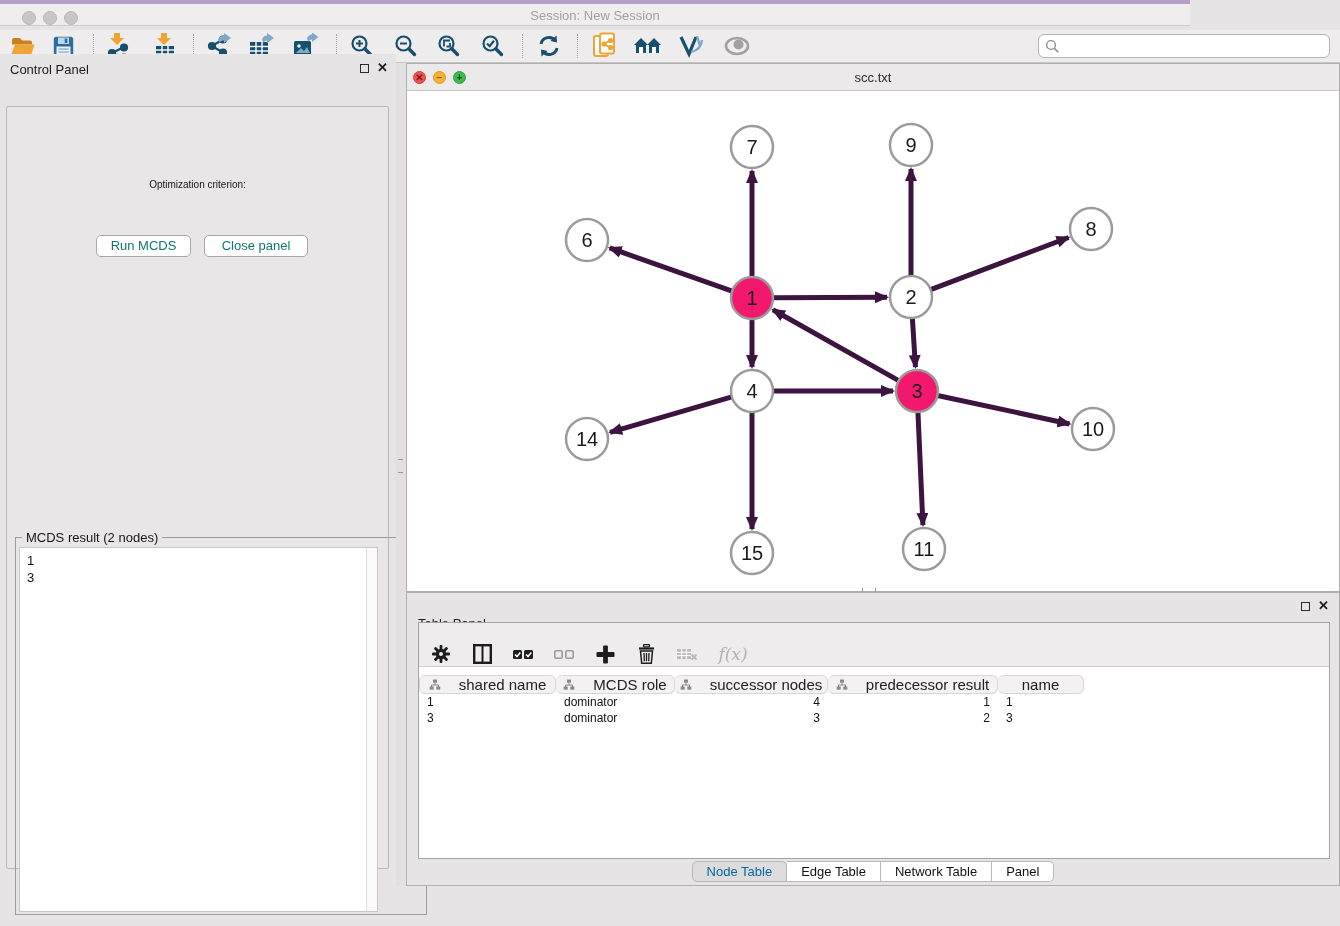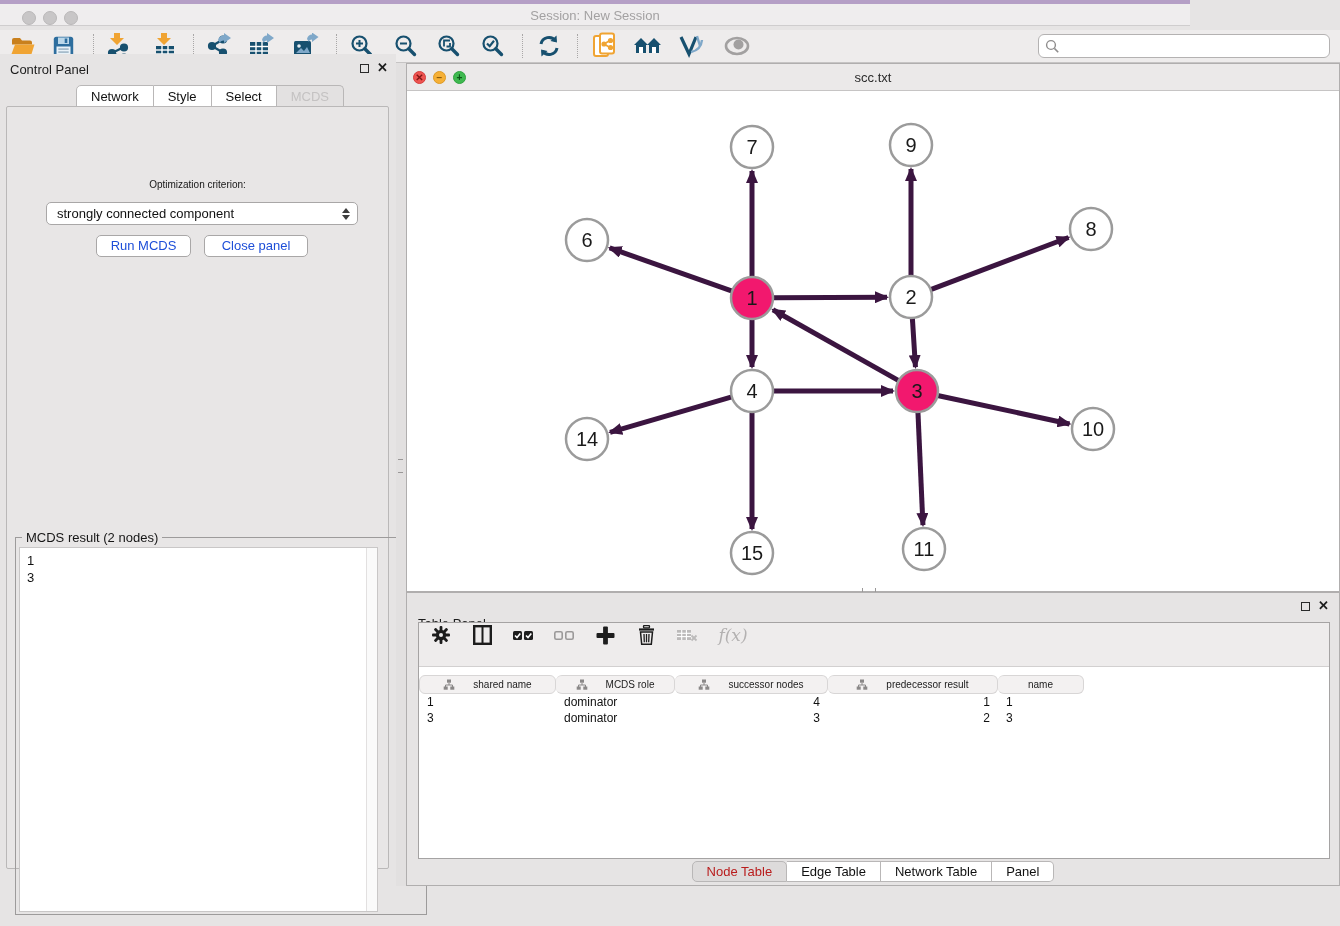--- a/index.html
+++ b/index.html
@@ -28,21 +28,21 @@
   .cp-tabs { position:absolute; left:76px; top:31px; display:flex; }
   .tab { height:22px; padding:0 14px; font-size:13px; line-height:21px; background:#ffffff; border:1px solid #b9b7b7; border-left:none; color:#111; }
   .tab:first-child { border-left:1px solid #b9b7b7; border-top-left-radius:5px; }
   .tab.active { background:#e3e1e1; color:#c4c2c2; border-top-right-radius:5px; border-bottom-color:#e3e1e1; }
   .cp-body { position:absolute; left:6px; top:52px; width:383px; height:763px; background:#e8e6e6; border:1px solid #bab8b8; border-radius:2px; }
   .opt-label { position:absolute; left:0; width:100%; top:72px; text-align:center; font-size:10px; color:#161616; }
   .combo { position:absolute; left:39px; top:95px; width:312px; height:23px; background:#ffffff; border:1px solid #a9a7a7; border-radius:5px; font-size:13px; color:#111; line-height:21px; padding-left:10px; }
   .combo .stepper { position:absolute; right:5px; top:3px; width:12px; height:16px; display:flex; flex-direction:column; align-items:center; justify-content:center; gap:2px; }
   .stepper .up { width:0; height:0; border-left:4px solid transparent; border-right:4px solid transparent; border-bottom:5px solid #3d3d3d; }
   .stepper .down { width:0; height:0; border-left:4px solid transparent; border-right:4px solid transparent; border-top:5px solid #3d3d3d; }
-  .btn { position:absolute; height:22px; background:#ffffff; border:1px solid #a9a7a7; border-radius:5px; font-size:13px; color:#1d4ed8; text-align:center; line-height:20px; }
+  .btn { position:absolute; height:22px; background:#ffffff; border:1px solid #a9a7a7; border-radius:5px; font-size:13px; color:#0f766e; text-align:center; line-height:20px; }
   .btn-run { left:89px; top:128px; width:95px; }
   .btn-close { left:197px; top:128px; width:104px; }
   .fieldset { position:absolute; left:8px; top:430px; width:412px; height:378px; border:1px solid #9d9b9b; }
   .fieldset .legend { position:absolute; left:6px; top:-8px; background:#e8e6e6; padding:0 4px; font-size:13px; color:#161616; }
   .result-area { position:absolute; left:3px; top:9px; width:359px; height:365px; background:#ffffff; border:1px solid #c9c7c7; }
   .result-text { position:absolute; left:7px; top:4px; font-size:13px; line-height:17px; color:#111; white-space:pre; font-family:"Liberation Sans", sans-serif; }
   .result-scroll { position:absolute; right:0; top:0; width:11px; height:100%; background:#fafafa; border-left:1px solid #e2e0e0; }
 
   
   .vsplit { position:absolute; left:396px; top:63px; width:10px; height:823px; background:#e2e0e0; }
@@ -56,34 +56,34 @@
   .mac-dot { position:absolute; top:7px; width:13px; height:13px; border-radius:50%; font-size:10px; font-weight:bold; text-align:center; line-height:12px; }
   .dot-close { left:6px; background:#ee5350; border:1px solid #d43e3c; color:#7e1513; }
   .dot-min { left:26px; background:#f6b036; border:1px solid #dd9a25; color:#85570a; }
   .dot-max { left:46px; background:#3fb950; border:1px solid #2ea33f; color:#0c5717; }
   .canvas { position:absolute; left:0; top:27px; width:932px; height:500px; background:#ffffff; }
 
   
   .tpanel { position:absolute; left:406px; top:592px; width:934px; height:294px; background:#e6e4e4; border:1px solid #b0aeae; }
   .tp-head { position:absolute; left:11px; top:23px; font-size:13px; color:#1c1c1c; }
   .tp-box { position:absolute; left:11px; top:29px; width:912px; height:237px; background:#ffffff; border:1px solid #a5a3a3; }
-  .tp-toolbar { position:absolute; left:0; top:0; width:100%; height:44px; background:#eeecec; border-bottom:1px solid #d2d0d0; display:flex; align-items:flex-start; padding-left:10px; gap:17px; }
+  .tp-toolbar { position:absolute; left:0; top:0; width:100%; height:44px; background:#eeecec; border-bottom:1px solid #d2d0d0; display:flex; align-items:flex-end; padding-left:10px; gap:17px; }
   .tp-tool { width:24px; height:24px; display:flex; align-items:center; justify-content:center; }
   .fx { font-family:"DejaVu Serif", serif; font-style:italic; font-size:17px; color:#b3b1b1; }
   .tgrid { position:absolute; left:0; top:52px; width:100%; }
   .thead-row { display:flex; height:19px; }
-  .th { background:#f3f1f1; border:1px solid #d8d6d6; border-left:none; display:flex; align-items:center; justify-content:center; gap:18px; font-size:10px; color:#222; border-radius:6px; }
+  .th { background:#f3f1f1; border:1px solid #d8d6d6; border-left:none; display:flex; align-items:center; justify-content:center; gap:18px; font-size:15px; color:#222; border-radius:6px; }
   .th:first-child { border-left:1px solid #d8d6d6; }
   .trow { display:flex; height:16px; }
   .td { font-size:12px; color:#111; line-height:16px; padding:0 8px; overflow:hidden; }
   .tp-tabs { position:absolute; left:0; bottom:3px; width:100%; display:flex; justify-content:center; }
   .tp-tabs .tab { height:21px; line-height:20px; }
   .tp-tabs .tab.first { border-left:1px solid #b9b7b7; border-top-left-radius:5px; border-bottom-left-radius:5px; }
   .tp-tabs .tab.last { border-top-right-radius:5px; border-bottom-right-radius:5px; }
-  .tp-tabs .tab.active { background:#dddbdb; color:#b91c1c; border-bottom-color:#b9b7b7; }
+  .tp-tabs .tab.active { background:#dddbdb; color:#0369a1; border-bottom-color:#b9b7b7; }
 
   
   .statusbar { position:absolute; left:0; top:886px; width:1340px; height:40px; background:#ebe9e9; border-top:1px solid #c9c7c7; }
   .status-left-btn { position:absolute; left:11px; top:9px; width:27px; height:26px; background:#fbfbfb; border:1px solid #b1afaf; display:flex; align-items:center; justify-content:center; }
   .memory-btn { position:absolute; right:9px; top:10px; height:25px; padding:0 10px 0 8px; background:#fbfbfb; border:1px solid #b1afaf; border-radius:3px; display:flex; align-items:center; gap:6px; font-size:13px; color:#111; }
   .memdot { width:13px; height:13px; border-radius:50%; background:#26a938; }
 </style>
 </head>
 <body>
 
@@ -253,35 +253,22 @@
       <input type="text" placeholder="" style="">
     </div>
   </div>
 
   <div class="cpanel">
     <div class="panel-head">Control Panel</div>
     <div class="win-controls">
       <div class="wc-max"></div>
       <div class="wc-close">✕</div>
     </div>
-    <div class="cp-tabs" id="cp-tabs">
-        <div class="tab">Network</div>
-        <div class="tab">Style</div>
-        <div class="tab">Select</div>
-        <div class="tab active">MCDS</div>
-      </div>
     <div class="cp-body">
       <div class="opt-label">Optimization criterion:</div>
-      <div class="combo">
-        <span>strongly connected component</span>
-        <span class="stepper">
-            <span class="up"></span>
-            <span class="down"></span>
-          </span>
-      </div>
       <div class="btn btn-run">Run MCDS</div>
       <div class="btn btn-close">Close panel</div>
       <div class="fieldset">
         <div class="legend">MCDS result (2 nodes)</div>
         <div class="result-area">
           <div class="result-text" id="mcds-result-text">1
 3</div>
           <div class="result-scroll"></div>
         </div>
       </div>

